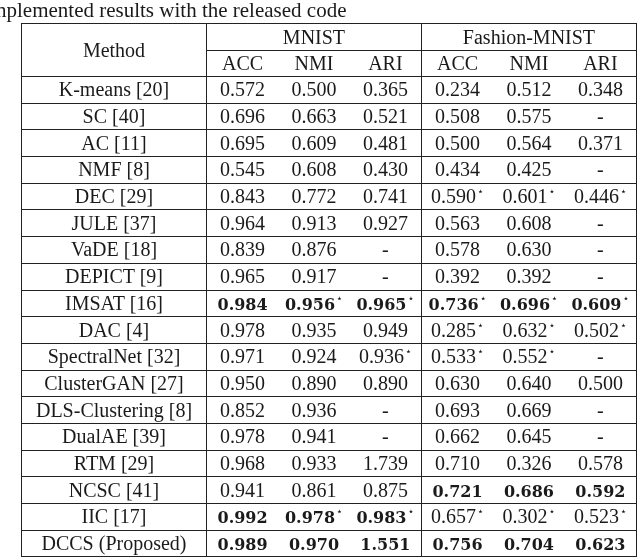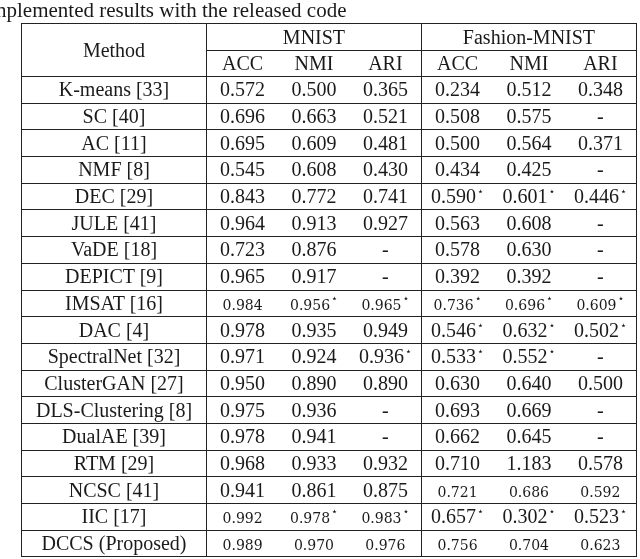--- a/index.html
+++ b/index.html
@@ -33,21 +33,21 @@
   .hrow2 th { height: 25px; border-top: 1px solid #222; }
   tbody tr td { height: 25.7px; }
   tbody tr td.m { padding: 0 2px; }
   
   td.v, th.sub { border-left: none !important; border-right: none !important; }
   td.v.first, th.sub.first { border-left: 1px solid #222 !important; }
   td.v.last, th.sub.last { border-right: 1px solid #222 !important; }
   td.v.mid-last { border-right: 1px solid #222 !important; margin-top: 47px; }
   th.sub.mid-last { border-right: 1px solid #222 !important; }
   td.v.mid-first, th.sub.mid-first { border-left: 1px solid #222 !important; }
-  .b { font-weight: normal; font-family: "DejaVu Serif", serif; font-size: 14px; }
+  .b { font-weight: bold; font-family: "DejaVu Serif", serif; font-size: 16px; }
   .star { font-size: 11px; vertical-align: 8px; margin-left: 1px; }
 </style>
 </head>
 <body>
 
 <div class="caption">nplemented results with the released code</div>
 
 <table class="results">
   <thead>
     <tr class="hrow1">
@@ -59,21 +59,21 @@
       <th class="sub first">ACC</th>
       <th class="sub">NMI</th>
       <th class="sub mid-last">ARI</th>
       <th class="sub mid-first">ACC</th>
       <th class="sub">NMI</th>
       <th class="sub last">ARI</th>
     </tr>
   </thead>
   <tbody id="tbody">
       <tr>
-        <td class="m">K-means [33]</td>
+        <td class="m">K-means [20]</td>
         <td class="v first"><span>0.572</span></td>
         <td class="v"><span>0.500</span></td>
         <td class="v mid-last"><span>0.365</span></td>
         <td class="v mid-first"><span>0.234</span></td>
         <td class="v"><span>0.512</span></td>
         <td class="v last"><span>0.348</span></td>
       </tr>
       <tr>
         <td class="m">SC [40]</td>
         <td class="v first"><span>0.696</span></td>
@@ -104,31 +104,31 @@
       <tr>
         <td class="m">DEC [29]</td>
         <td class="v first"><span>0.843</span></td>
         <td class="v"><span>0.772</span></td>
         <td class="v mid-last"><span>0.741</span></td>
         <td class="v mid-first"><span>0.590</span><span class="star">⋆</span></td>
         <td class="v"><span>0.601</span><span class="star">⋆</span></td>
         <td class="v last"><span>0.446</span><span class="star">⋆</span></td>
       </tr>
       <tr>
-        <td class="m">JULE [41]</td>
+        <td class="m">JULE [37]</td>
         <td class="v first"><span>0.964</span></td>
         <td class="v"><span>0.913</span></td>
         <td class="v mid-last"><span>0.927</span></td>
         <td class="v mid-first"><span>0.563</span></td>
         <td class="v"><span>0.608</span></td>
         <td class="v last"><span>-</span></td>
       </tr>
       <tr>
         <td class="m">VaDE [18]</td>
-        <td class="v first"><span>0.723</span></td>
+        <td class="v first"><span>0.839</span></td>
         <td class="v"><span>0.876</span></td>
         <td class="v mid-last"><span>-</span></td>
         <td class="v mid-first"><span>0.578</span></td>
         <td class="v"><span>0.630</span></td>
         <td class="v last"><span>-</span></td>
       </tr>
       <tr>
         <td class="m">DEPICT [9]</td>
         <td class="v first"><span>0.965</span></td>
         <td class="v"><span>0.917</span></td>
@@ -144,21 +144,21 @@
         <td class="v mid-last"><span class="b">0.965</span><span class="star">⋆</span></td>
         <td class="v mid-first"><span class="b">0.736</span><span class="star">⋆</span></td>
         <td class="v"><span class="b">0.696</span><span class="star">⋆</span></td>
         <td class="v last"><span class="b">0.609</span><span class="star">⋆</span></td>
       </tr>
       <tr>
         <td class="m">DAC [4]</td>
         <td class="v first"><span>0.978</span></td>
         <td class="v"><span>0.935</span></td>
         <td class="v mid-last"><span>0.949</span></td>
-        <td class="v mid-first"><span>0.546</span><span class="star">⋆</span></td>
+        <td class="v mid-first"><span>0.285</span><span class="star">⋆</span></td>
         <td class="v"><span>0.632</span><span class="star">⋆</span></td>
         <td class="v last"><span>0.502</span><span class="star">⋆</span></td>
       </tr>
       <tr>
         <td class="m">SpectralNet [32]</td>
         <td class="v first"><span>0.971</span></td>
         <td class="v"><span>0.924</span></td>
         <td class="v mid-last"><span>0.936</span><span class="star">⋆</span></td>
         <td class="v mid-first"><span>0.533</span><span class="star">⋆</span></td>
         <td class="v"><span>0.552</span><span class="star">⋆</span></td>
@@ -168,43 +168,43 @@
         <td class="m">ClusterGAN [27]</td>
         <td class="v first"><span>0.950</span></td>
         <td class="v"><span>0.890</span></td>
         <td class="v mid-last"><span>0.890</span></td>
         <td class="v mid-first"><span>0.630</span></td>
         <td class="v"><span>0.640</span></td>
         <td class="v last"><span>0.500</span></td>
       </tr>
       <tr>
         <td class="m">DLS-Clustering [8]</td>
-        <td class="v first"><span>0.975</span></td>
+        <td class="v first"><span>0.852</span></td>
         <td class="v"><span>0.936</span></td>
         <td class="v mid-last"><span>-</span></td>
         <td class="v mid-first"><span>0.693</span></td>
         <td class="v"><span>0.669</span></td>
         <td class="v last"><span>-</span></td>
       </tr>
       <tr>
         <td class="m">DualAE [39]</td>
         <td class="v first"><span>0.978</span></td>
         <td class="v"><span>0.941</span></td>
         <td class="v mid-last"><span>-</span></td>
         <td class="v mid-first"><span>0.662</span></td>
         <td class="v"><span>0.645</span></td>
         <td class="v last"><span>-</span></td>
       </tr>
       <tr>
         <td class="m">RTM [29]</td>
         <td class="v first"><span>0.968</span></td>
         <td class="v"><span>0.933</span></td>
-        <td class="v mid-last"><span>0.932</span></td>
+        <td class="v mid-last"><span>1.739</span></td>
         <td class="v mid-first"><span>0.710</span></td>
-        <td class="v"><span>1.183</span></td>
+        <td class="v"><span>0.326</span></td>
         <td class="v last"><span>0.578</span></td>
       </tr>
       <tr>
         <td class="m">NCSC [41]</td>
         <td class="v first"><span>0.941</span></td>
         <td class="v"><span>0.861</span></td>
         <td class="v mid-last"><span>0.875</span></td>
         <td class="v mid-first"><span class="b">0.721</span></td>
         <td class="v"><span class="b">0.686</span></td>
         <td class="v last"><span class="b">0.592</span></td>
@@ -215,19 +215,19 @@
         <td class="v"><span class="b">0.978</span><span class="star">⋆</span></td>
         <td class="v mid-last"><span class="b">0.983</span><span class="star">⋆</span></td>
         <td class="v mid-first"><span>0.657</span><span class="star">⋆</span></td>
         <td class="v"><span>0.302</span><span class="star">⋆</span></td>
         <td class="v last"><span>0.523</span><span class="star">⋆</span></td>
       </tr>
       <tr>
         <td class="m">DCCS (Proposed)</td>
         <td class="v first"><span class="b">0.989</span></td>
         <td class="v"><span class="b">0.970</span></td>
-        <td class="v mid-last"><span class="b">0.976</span></td>
+        <td class="v mid-last"><span class="b">1.551</span></td>
         <td class="v mid-first"><span class="b">0.756</span></td>
         <td class="v"><span class="b">0.704</span></td>
         <td class="v last"><span class="b">0.623</span></td>
       </tr>
     </tbody>
 </table>
 
 </body></html>

